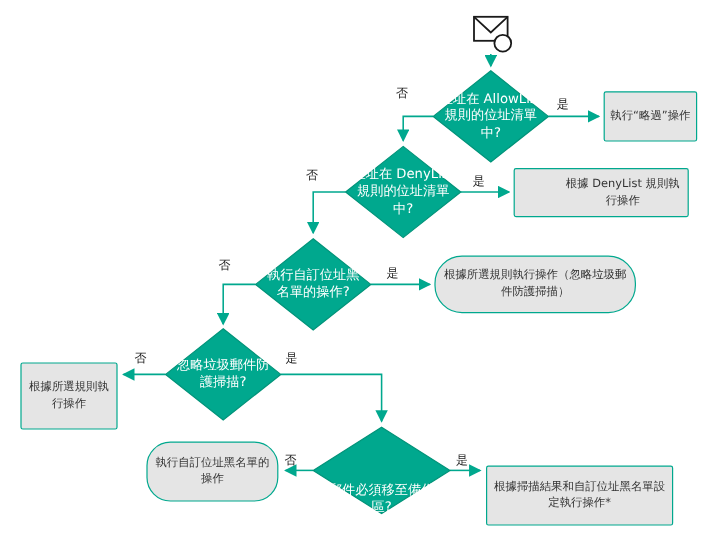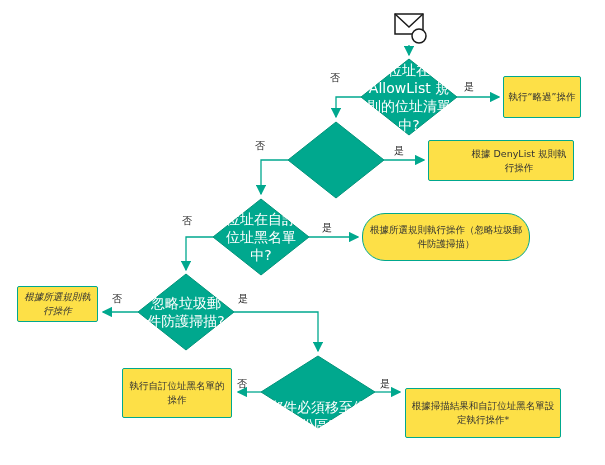--- a/index.html
+++ b/index.html
@@ -10,34 +10,34 @@
     position:relative;
     width:605px; height:465px;
     background:#ffffff;
     overflow:hidden;
   }
   svg.layer { position:absolute; left:0; top:0; width:605px; height:465px; }
   .rect {
     position:absolute;
     display:flex; align-items:center; justify-content:center;
     text-align:center;
-    background:#fde047;
+    background:#e5e5e5;
     border:1.5px solid #00a88e;
     border-radius:2px;
     font-size:9.5px;
     line-height:1.45;
     color:#333333;
     padding:2px 4px;
   }
   .diamond-text {
     position:absolute;
     transform:translate(-50%,-50%);
     text-align:center;
     color:#ffffff;
-    font-size:14px;
+    font-size:11px;
     line-height:1.3;
   }
   .yn {
     position:absolute;
     font-size:10px;
     color:#222222;
   }
 </style>
 </head>
 <body>
@@ -74,37 +74,38 @@
     <g fill="#00a88e" stroke="#009379" stroke-width="1">
       <polygon points="409,59 457,97 409,135 361,97"></polygon>
       <polygon points="336,122 384,160 336,198 288,160"></polygon>
       <polygon points="261,199 309,237 261,275 213,237"></polygon>
       <polygon points="186,274 234,312 186,350 138,312"></polygon>
       <polygon points="318,356 375,392 318,428 261,392"></polygon>
     </g>
   </svg>
 
   <div class="diamond-text" style="left:409px; top:97px; width:90px;">位址在 AllowList 規則的位址清單中?</div>
-  <div class="diamond-text" style="left:261px; top:237px; width:80px;">位址在自訂位址黑名單中?</div>
+  <div class="diamond-text" style="left:336px; top:160px; width:90px;">位址在 DenyList 規則的位址清單中?</div>
+  <div class="diamond-text" style="left:261px; top:237px; width:80px;">執行自訂位址黑名單的操作?</div>
   <div class="diamond-text" style="left:186px; top:312px; width:80px;">忽略垃圾郵件防護掃描?</div>
   <div class="diamond-text" style="left:318px; top:416px; width:98px;">郵件必須移至備份區?</div>
 
   <div class="rect" style="left:503px; top:76px; width:78px; height:42px;">
     <span>執行“略過”操作</span>
   </div>
   <div class="rect" style="left:428px; top:140px; width:146px; height:41px;padding-left:40px;">
     <span>根據 DenyList 規則執行操作</span>
   </div>
   <div class="rect" style="left:362px; top:213px; width:168px; height:48px;border-radius:23px;">
     <span>根據所選規則執行操作（忽略垃圾郵件防護掃描）</span>
   </div>
-  <div class="rect" style="left:17px; top:286px; width:81px; height:36px;font-style:italic;">
+  <div class="rect" style="left:17px; top:302px; width:81px; height:56px;">
     <span>根據所選規則執行操作</span>
   </div>
-  <div class="rect" style="left:122px; top:368px; width:110px; height:50px;">
+  <div class="rect" style="left:122px; top:368px; width:110px; height:50px;border-radius:20px;">
     <span>執行自訂位址黑名單的操作</span>
   </div>
   <div class="rect" style="left:405px; top:388px; width:156px; height:50px;">
     <span>根據掃描結果和自訂位址黑名單設定執行操作*</span>
   </div>
 
   <div class="yn" style="left:464px; top:80px;">是</div>
   <div class="yn" style="left:330px; top:71px;">否</div>
   <div class="yn" style="left:394px; top:144px;">是</div>
   <div class="yn" style="left:255px; top:139px;">否</div>

